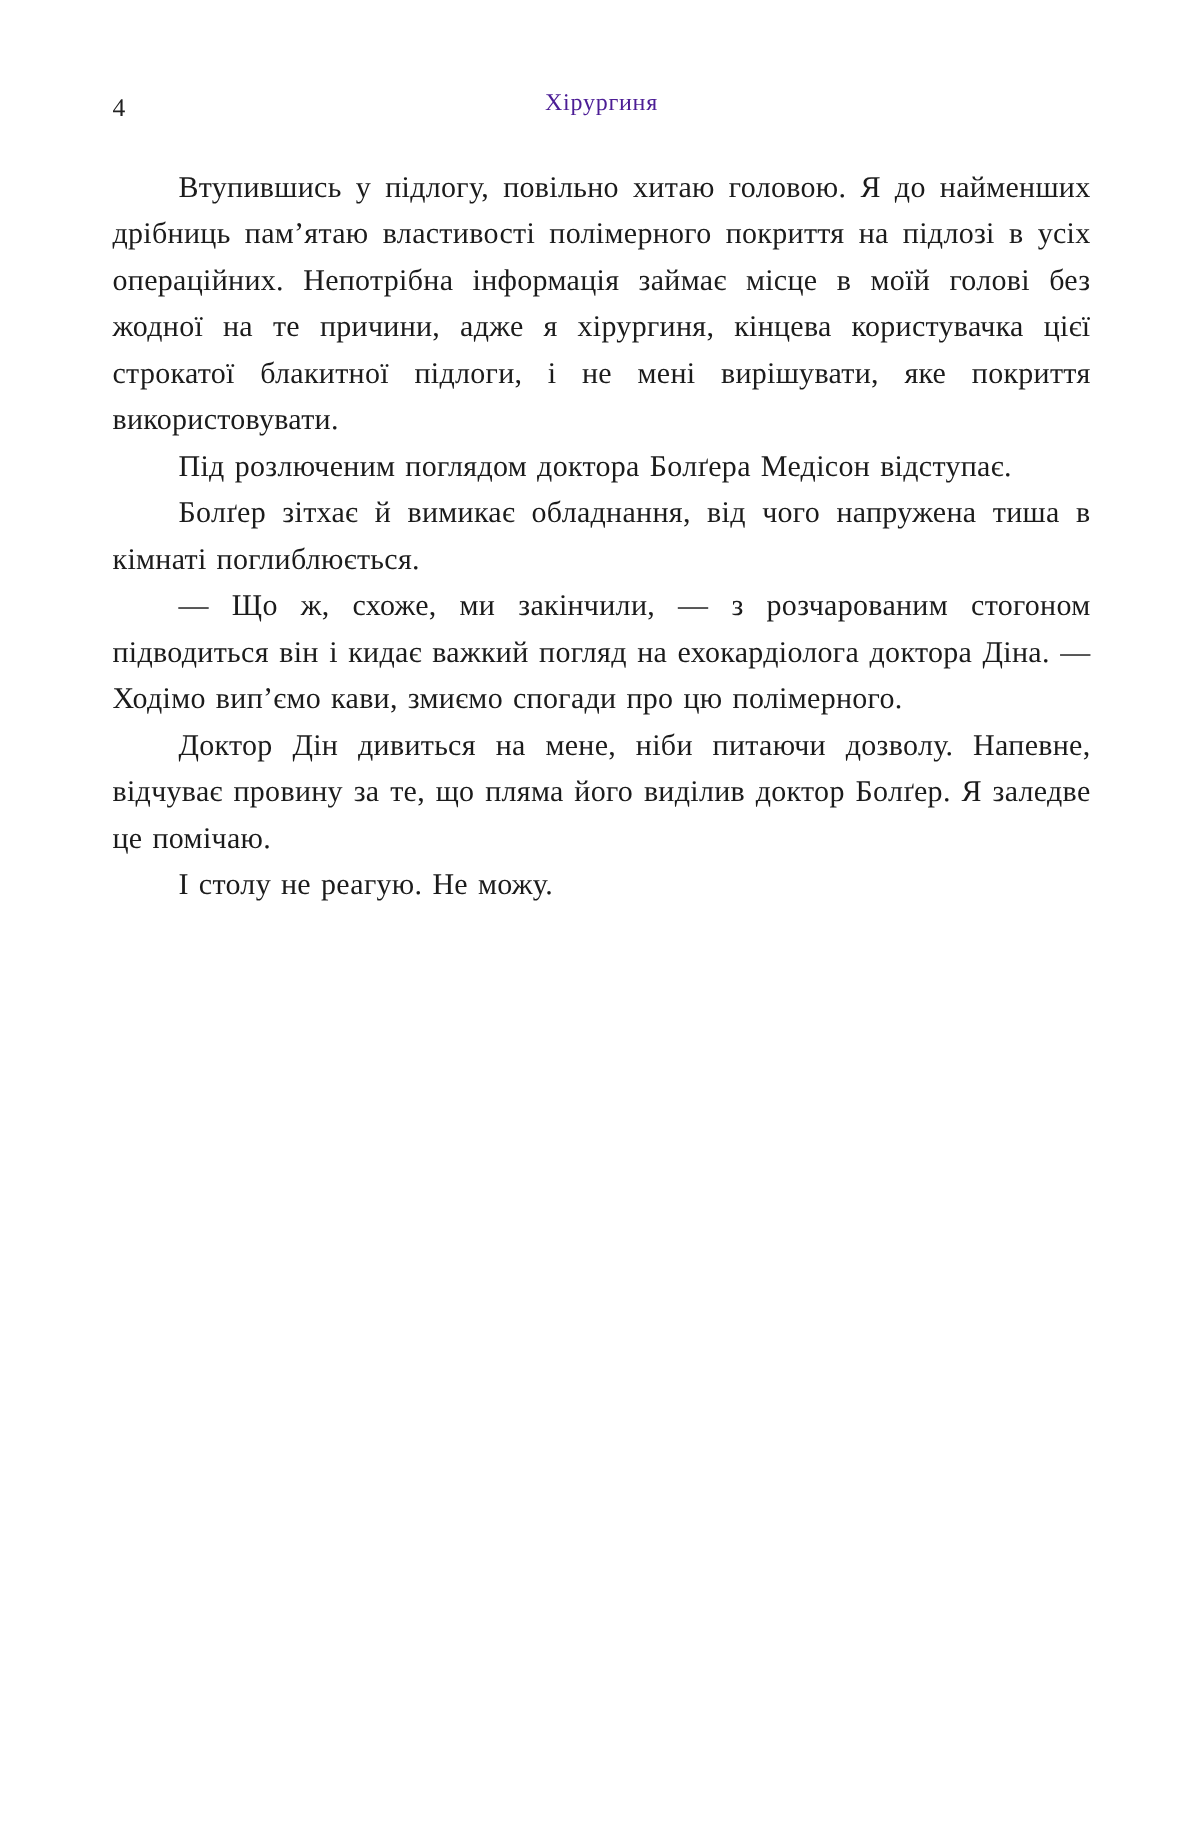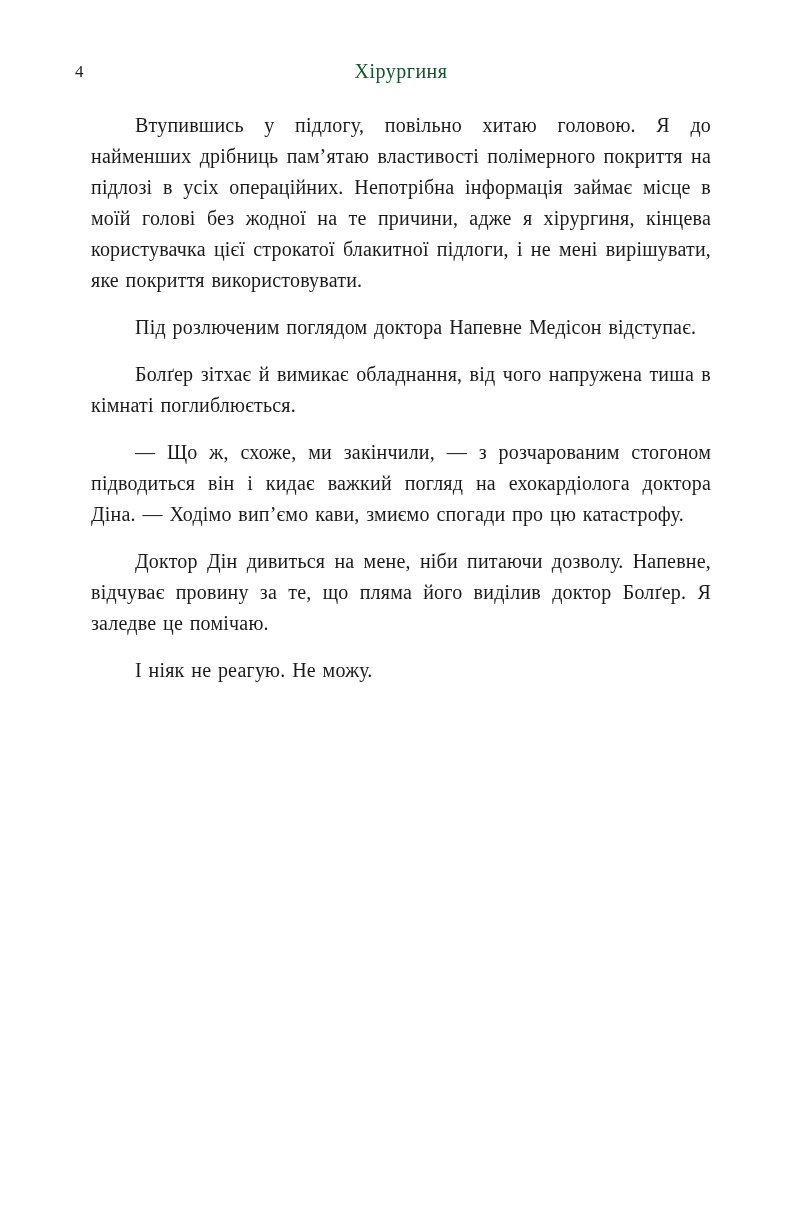--- a/index.html
+++ b/index.html
@@ -25,49 +25,49 @@
   }
   .page-number {
     position: absolute;
     left: 0;
     top: 2px;
     font-size: 17px;
     color: #222222;
   }
   .book-title {
     text-align: center;
-    font-size: 20px;
+    font-size: 16px;
     letter-spacing: 0.5px;
-    color: #14532d;
+    color: #4c1d95;
   }
   .page-text {
     font-size: 20px;
     line-height: 31px;
     text-align: justify;
     letter-spacing: 0.2px;
     word-spacing: 1.5px;
   }
   .page-text p {
-    margin: 16px;
+    margin: 0;
     text-indent: 44px;
     text-justify: inter-word;
   }
   .page-text p.section-start {
     margin-top: 33px;
   }
 </style>
 </head>
 <body>
 
 <div class="book-page">
   <div class="page-header">
     <span class="page-number">4</span>
     <div class="book-title">Хірургиня</div>
   </div>
   <div class="page-text">
     <p>Втупившись у підлогу, повільно хитаю головою. Я до найменших дрібниць пам’ятаю властивості полімерного покриття на підлозі в усіх операційних. Непотрібна інформація займає місце в моїй голові без жодної на те причини, адже я хірургиня, кінцева користувачка цієї строкатої блакитної підлоги, і не мені вирішувати, яке покриття використовувати.</p>
-    <p>Під розлюченим поглядом доктора Напевне Медісон відступає.</p>
+    <p>Під розлюченим поглядом доктора Болґера Медісон відступає.</p>
     <p>Болґер зітхає й вимикає обладнання, від чого напружена тиша в кімнаті поглиблюється.</p>
-    <p>— Що ж, схоже, ми закінчили, — з розчарованим стогоном підводиться він і кидає важкий погляд на ехокардіолога доктора Діна. — Ходімо вип’ємо кави, змиємо спогади про цю катастрофу.</p>
+    <p>— Що ж, схоже, ми закінчили, — з розчарованим стогоном підводиться він і кидає важкий погляд на ехокардіолога доктора Діна. — Ходімо вип’ємо кави, змиємо спогади про цю полімерного.</p>
     <p>Доктор Дін дивиться на мене, ніби питаючи дозволу. Напевне, відчуває провину за те, що пляма його виділив доктор Болґер. Я заледве це помічаю.</p>
-    <p>І ніяк не реагую. Не можу.</p>
+    <p>І столу не реагую. Не можу.</p>
   </div>
 </div>
 
 </body></html>

